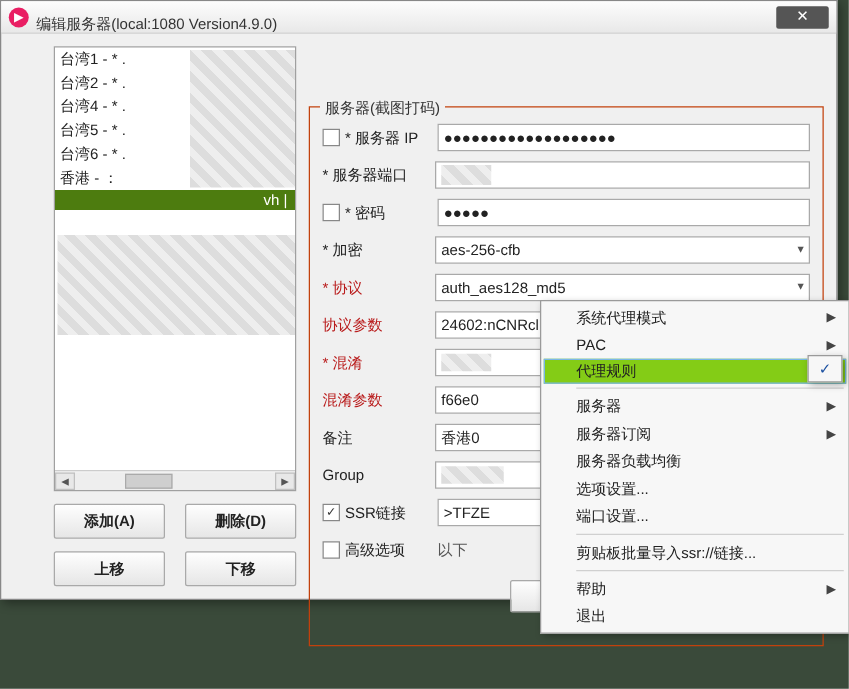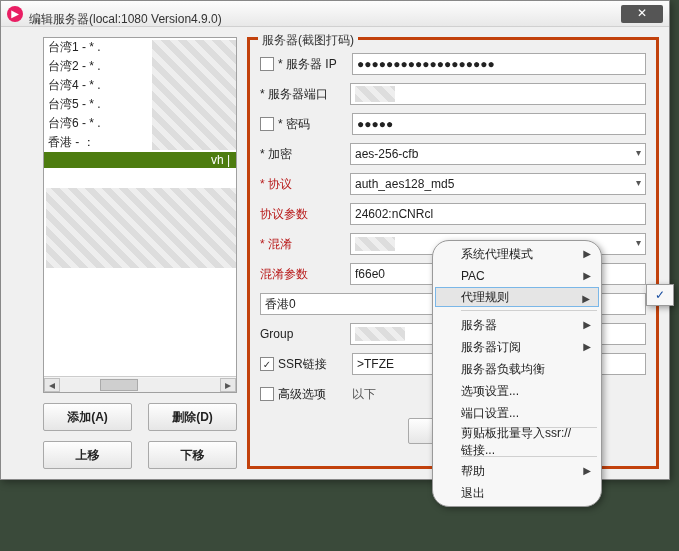--- a/index.html
+++ b/index.html
@@ -15,34 +15,34 @@
   .listbox { flex:1; min-height:320px; background:#fff; border:1px solid #a0a0a0; position:relative; overflow:hidden;}
   .listrow { padding:1px 4px; white-space:nowrap; color:#222; }
   .listrow.sel { background:#4d7c0f; color:#fff; }
   .hscroll { position:absolute; left:0; right:0; bottom:0; height:16px; background:#f4f4f4; border-top:1px solid #ccc; display:flex; align-items:center;}
   .hscroll .track{ flex:1; height:14px; background:#eee; position:relative;}
   .hscroll .thumb{ position:absolute; left:40px; top:1px; width:38px; height:12px; background:#cfcfcf; border:1px solid #aaa;}
   .hscroll .arr{ width:16px; height:14px; background:#e8e8e8; border:1px solid #c0c0c0; text-align:center; line-height:12px; color:#555;}
   .btnrow { display:flex; gap:16px; margin-top:10px;}
   .btn { flex:1; height:28px; background:linear-gradient(#fefefe,#e6e6e6); border:1px solid #a9a9a9; border-radius:2px; text-align:center; line-height:26px; cursor:pointer; color:#222;font-weight:bold;}
   .rightcol { flex:1; }
-  .fieldset { border:3px solid #c2410c; padding:12px 10px 10px 10px; position:relative; height:100%;}
+  .fieldset { border:1px solid #c2410c; padding:12px 10px 10px 10px; position:relative; height:100%;margin-top:48px;}
   .fieldset .legend { position:absolute; top:-8px; left:8px; background:#f0f0f0; padding:0 4px; color:#333;}
   .formrow { display:flex; align-items:center; margin-bottom:6px; height:24px;}
   .lbl { width:90px; text-align:left; padding-right:8px; color:#222;}
   .lbl.purple { color:#b91c1c; }
   .cb { width:14px; height:14px; margin-right:4px; border:1px solid #888; background:#fff; display:inline-flex;align-items:center;justify-content:center;font-size:10px;color:#333;}
   .inp { flex:1; height:22px; background:#fff; border:1px solid #a9a9a9; padding:0 4px; color:#222; display:flex; align-items:center; overflow:hidden; white-space:nowrap;}
   .inp.combo { padding-right:16px; position:relative;}
   .inp.combo::after { content:"▾"; position:absolute; right:4px; top:3px; color:#555; font-size:10px;}
   .okbtn { width:90px; height:26px; margin:12px auto 0; display:block;}
   
   .ctx { position:absolute; background:#f7f7f7; border:1px solid #9a9a9a; box-shadow:2px 2px 6px rgba(0,0,0,.35); padding:2px; }
   .ctx .mi { height:22px; display:flex; align-items:center; padding:0 28px 0 26px; color:#222; cursor:default; position:relative;}
-  .ctx .mi.hov { background:#e5e5e5; border:1px solid #7ab7e8; padding:0 27px 0 25px; height:20px;}
+  .ctx .mi.hov { background:#84cc16; border:1px solid #7ab7e8; padding:0 27px 0 25px; height:20px;}
   .ctx .mi .arrow { position:absolute; right:8px; top:5px; color:#444; font-size:10px;}
   .ctx .sep { height:1px; background:#d0d0d0; margin:3px 2px 3px 26px;}
   
   .ctxsub { position:absolute; width:28px; background:#f7f7f7; border:1px solid #9a9a9a; box-shadow:2px 2px 6px rgba(0,0,0,.35); display:flex; align-items:center; justify-content:center; height:22px;}
   .blurimg { position:absolute; background: repeating-linear-gradient(45deg,#ddd,#ddd 6px,#eee 6px,#eee 12px); }
 </style>
 </head>
 <body>
 
 <div class="window">
@@ -120,20 +120,21 @@
           <span class="lbl purple">* 混淆</span>
           <div class="inp combo">
               <span class="blurimg" style="position:relative;width:40px;height:14px;display:inline-block"></span>
             </div>
         </div>
         <div class="formrow">
           <span class="lbl purple">混淆参数</span>
           <div class="inp">f66e0</div>
         </div>
         <div class="formrow">
+          <span class="lbl">备注</span>
           <div class="inp">香港0</div>
         </div>
         <div class="formrow">
           <span class="lbl">Group</span>
           <div class="inp">
               <span class="blurimg" style="position:relative;width:50px;height:14px;display:inline-block"></span>
             </div>
         </div>
         <div class="formrow">
           <span class="cb">✓</span>
@@ -146,21 +147,21 @@
           <span style="color:#555">以下</span>
         </div>
 
         <div class="btn okbtn">确定</div>
       </div>
     </div>
 
   </div>
 </div>
 
-<div class="ctx" id="ctxmenu" style="left:432px; top:240px; width:170px;border-radius:17px;">
+<div class="ctx" id="ctxmenu" style="left:432px; top:240px; width:248px;">
     <div class="mi">系统代理模式<span class="arrow">▶</span></div>
     <div class="mi">PAC<span class="arrow">▶</span></div>
     <div class="mi hov">代理规则<span class="arrow">▶</span></div>
     <div class="sep"></div>
     <div class="mi">服务器<span class="arrow">▶</span></div>
     <div class="mi">服务器订阅<span class="arrow">▶</span></div>
     <div class="mi">服务器负载均衡</div>
     <div class="mi">选项设置...</div>
     <div class="mi">端口设置...</div>
     <div class="sep"></div>

